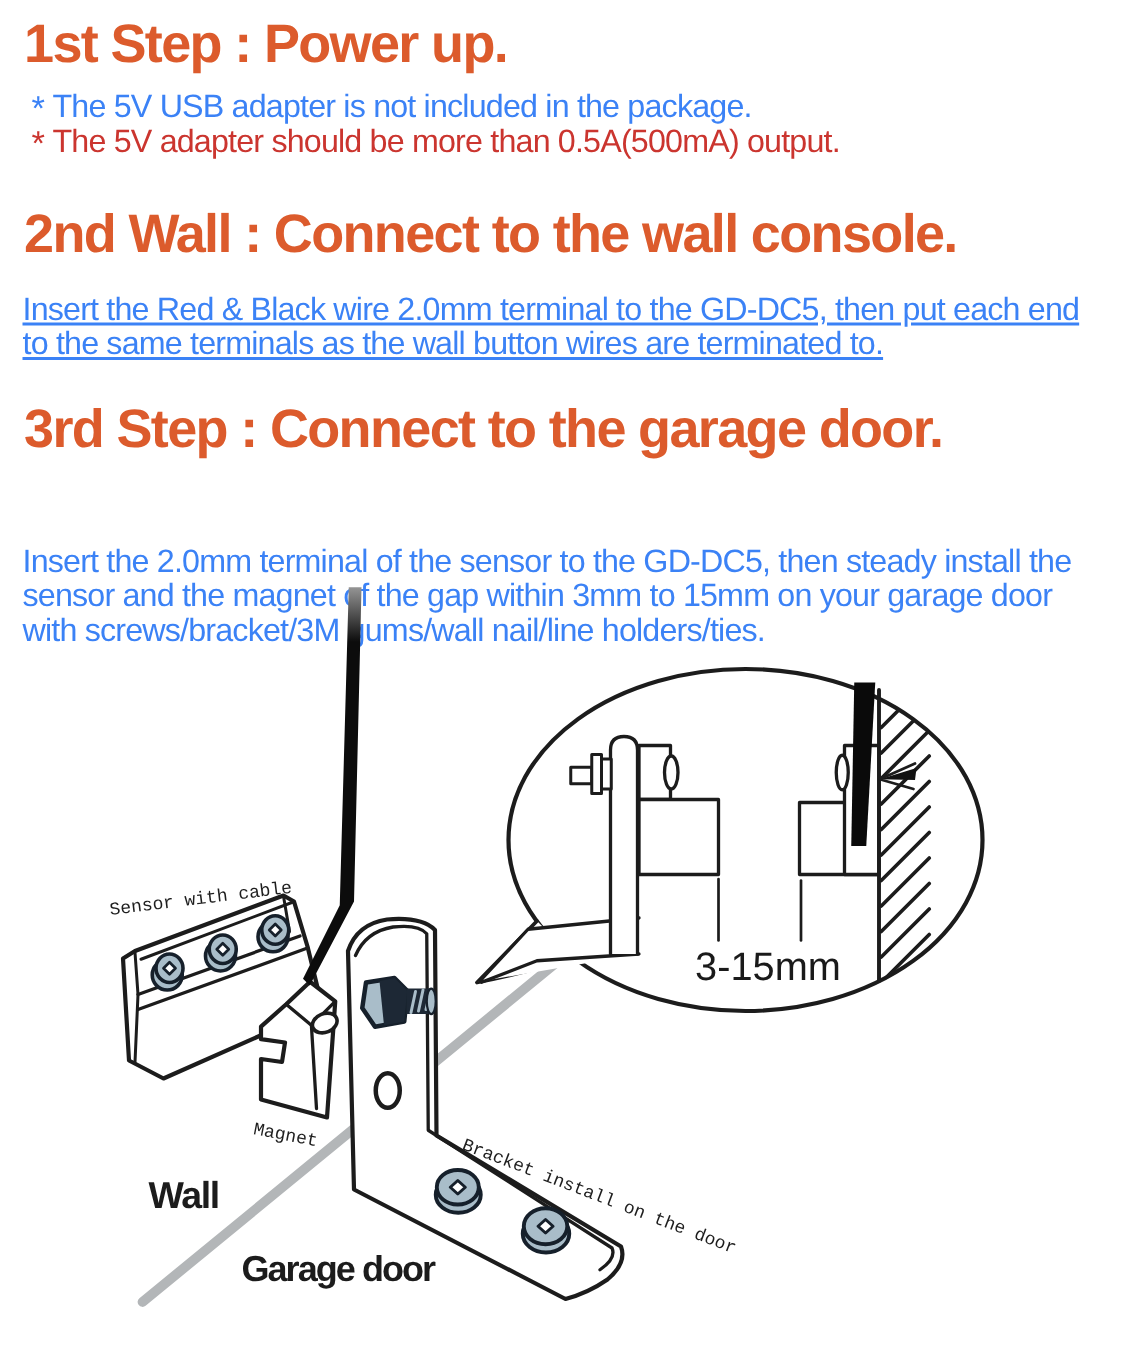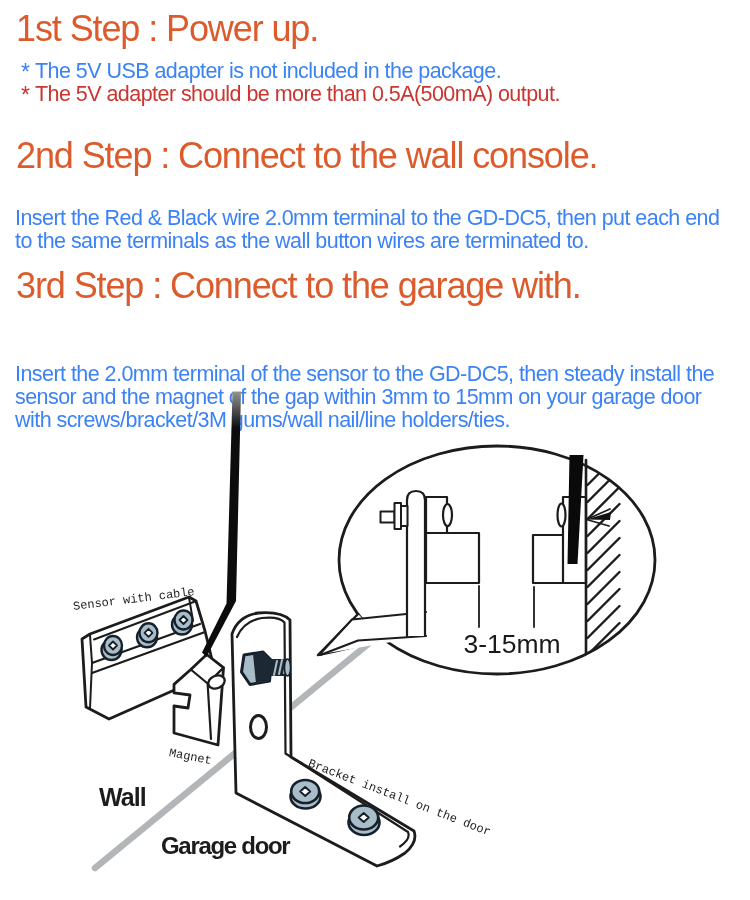--- a/index.html
+++ b/index.html
@@ -1,32 +1,32 @@
 <!DOCTYPE html>
 <html><head>
 <meta charset="utf-8">
 <style>
 html,body{margin:0;padding:0;background:#fff;}
 body{width:750px;height:900px;position:relative;overflow:hidden;
   font-family:"Liberation Sans",sans-serif;}
-.h{position:absolute;left:16px;font-weight:normal;font-size:36px;line-height:41px;
+.h{position:absolute;left:16px;font-weight:bold;font-size:36px;line-height:41px;
   color:#dc5b2c;white-space:nowrap;letter-spacing:-1.1px;}
 .p{position:absolute;left:15px;font-size:21.5px;line-height:23px;color:#3b82f6;
   white-space:nowrap;letter-spacing:-0.55px;}
 .star{font-size:23px;vertical-align:-2px;letter-spacing:0;}
 .red{color:#cb352f;}
 </style>
 </head>
 <body>
 <div class="h" style="top:8.2px;">1st Step : Power up.</div>
 <div class="p" style="top:59.7px;left:21px;"><span class="star">*</span> The 5V USB adapter is not included in the package.</div>
 <div class="p red" style="top:82.7px;left:21px;"><span class="star">*</span> The 5V adapter should be more than 0.5A(500mA) output.</div>
-<div class="h" style="top:135.2px;">2nd Step : Connect to the wall console.</div>
-<div class="p" style="top:207px;">Insert the Red &amp; Black wire 2.0mm terminal to the GD-DC5, then put each end<br>to the same terminals as the wall button wires are terminated to.</div>
-<div class="h" style="top:265.2px;">3rd Step : Connect to the garage with.</div>
+<div class="h" style="top:135.2px;">2nd Wall : Connect to the wall console.</div>
+<div class="p" style="top:195px;text-decoration:underline;">Insert the Red &amp; Black wire 2.0mm terminal to the GD-DC5, then put each end<br>to the same terminals as the wall button wires are terminated to.</div>
+<div class="h" style="top:265.2px;">3rd Step : Connect to the garage door.</div>
 <div class="p" style="top:318.7px;margin-top:44px;">Insert the 2.0mm terminal of the sensor to the GD-DC5, then steady install the<br>sensor and the magnet of the gap within 3mm to 15mm on your garage door<br>with screws/bracket/3M gums/wall nail/line holders/ties.</div>
 
 <svg width="750" height="510" viewBox="0 0 750 510" style="position:absolute;left:0;top:390px;" fill="none" stroke-linecap="round" stroke-linejoin="round">
 <defs>
   <clipPath id="ec">
         <ellipse cx="497" cy="170" rx="158" ry="114"></ellipse>
       </clipPath>
   <linearGradient id="cg" x1="0" y1="0" x2="0" y2="38" gradientUnits="userSpaceOnUse">
     <stop offset="0" stop-color="#9a9a9a"></stop>
         <stop offset="1" stop-color="#0c0c0c"></stop>

